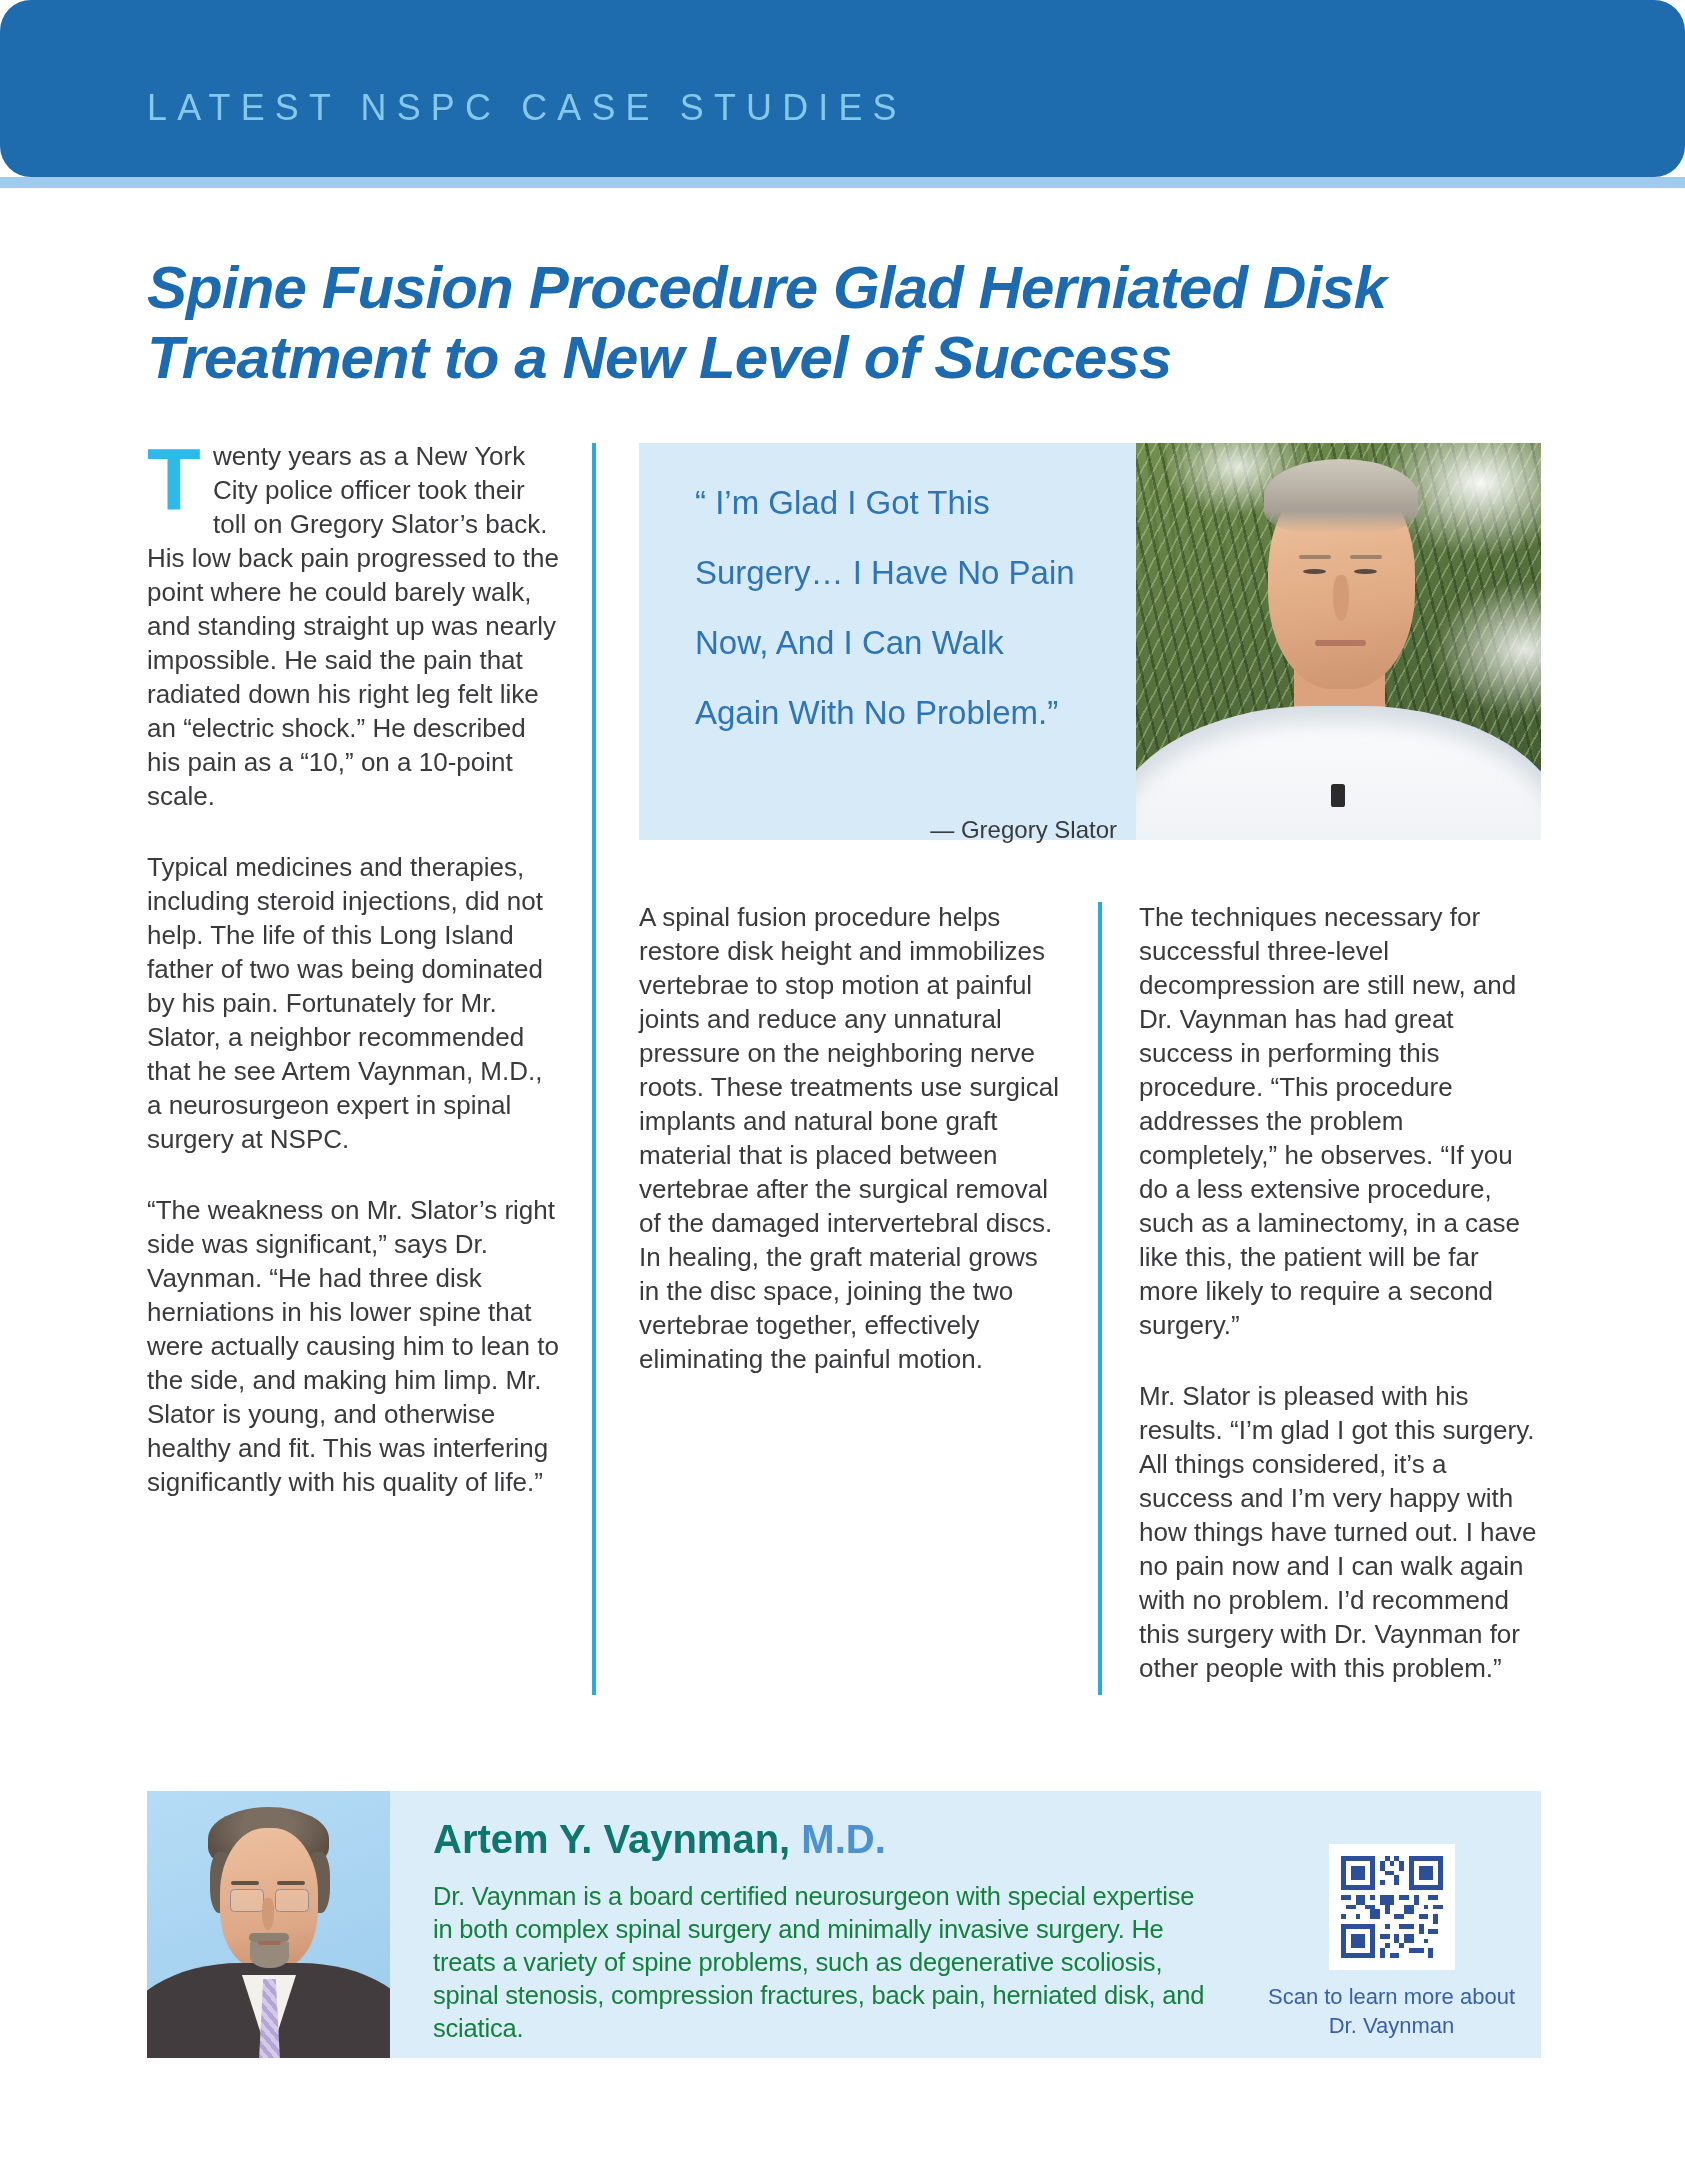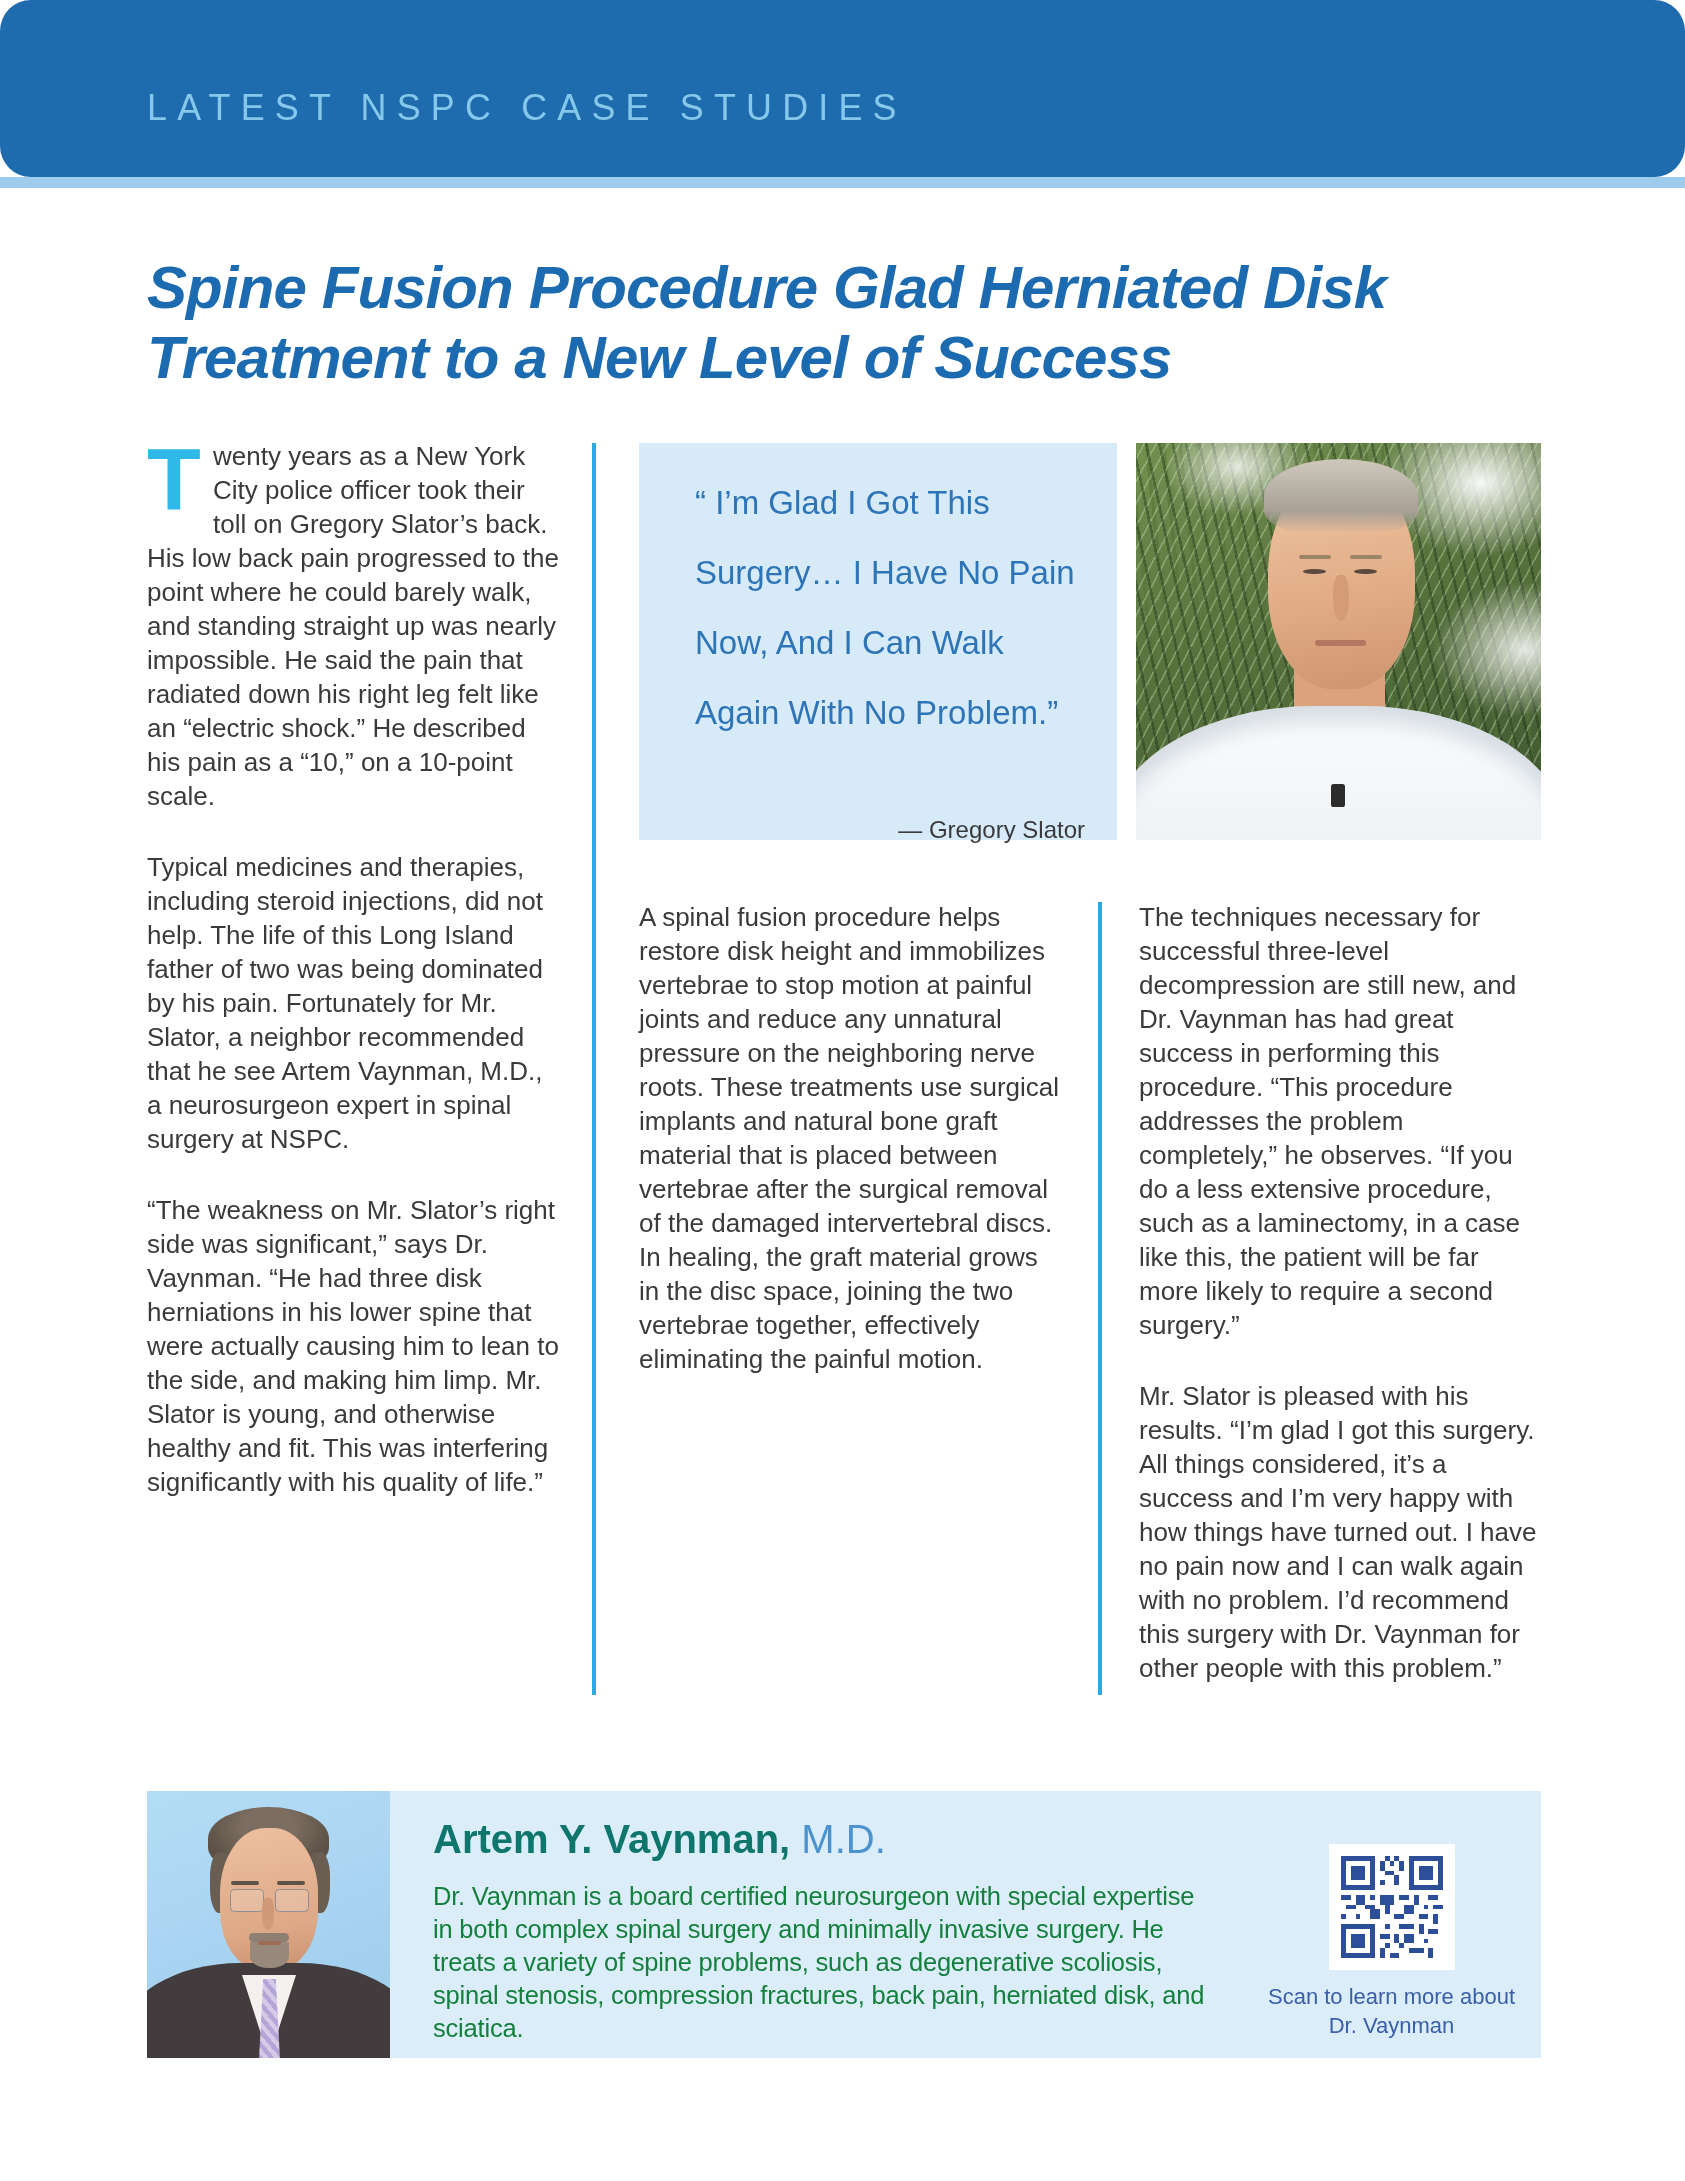--- a/index.html
+++ b/index.html
@@ -44,21 +44,21 @@
     font-size:88px; line-height:70px;
     font-weight:bold; color:#2fb9e9;
     margin:5.3px 12.3px 0 0;
   }
 
   .divider { width:3.5px; background:#29abe2; }
   .divider-1 { left:592px;  top:443px;  height:1252px; }
   .divider-2 { left:1098px; top:902px; height:793px; }
 
   
-  .quote-box { left:639px; top:443px; width:478px; height:397px; background:#d7eaf8; }
+  .quote-box { left:639px; top:443px; width:478px; height:397px; background:#d7eaf8;padding-left:32px; }
   .quote-text {
     left:56px; top:24.6px; width:404px;
     font-size:33px; line-height:70px;
     color:#2e75b8; white-space:pre-line;
   }
   .quote-attribution {
     right:32px; top:341px;
     font-size:24px; color:#3a3a3c;margin-top:32px;
   }
 
@@ -122,21 +122,21 @@
   .d-hair-side-r { left:160px; top:61px; width:23px; height:61px; background:#6a5d52; border-radius:40%; }
   .d-glass { top:98px; width:32px; height:21px; border:1.8px solid #8f8f94; border-radius:4.4px; background:rgba(255,255,255,.18); }
   .d-brow  { top:90px; width:28px; height:4.4px; background:#5f5348; border-radius:2.6px; }
   .d-nose  { left:115px; top:107px; width:12.3px; height:32px; background:#d09a77; border-radius:40% 40% 55% 55%; }
   .d-stache{ left:102px; top:142px; width:40px; height:8.8px; background:#8d7f71; border-radius:4.4px; }
   .d-goatee{ left:103px; top:151px; width:39px; height:26px; background:#97897b; border-radius:0 0 45% 45%; }
   .d-mouth { left:111px; top:150px; width:23px; height:4.4px; background:#a06b55; border-radius:2.6px; }
 
   .doctor-info { left:286px; top:26px; width:808px; }
   .doctor-name { font-size:40px; font-weight:bold; color:#0f766e; }
-  .doctor-suffix { font-weight:normal; color:#4c92cf; }
+  .doctor-suffix { font-weight:bold; color:#4c92cf; }
   .doctor-bio {
     margin-top:17.6px; width:781px;
     font-size:25.5px; line-height:33px; letter-spacing:-0.2px;
     color:#15803d;
   }
 
   .qr-tile { left:1182px; top:53px; width:126px; height:126px; background:#ffffff; }
   .qr-tile svg { position:absolute; left:12.3px; top:12.3px; width:102px; height:102px; }
   .qr-caption {
     left:1113px; top:191px; width:263px;

